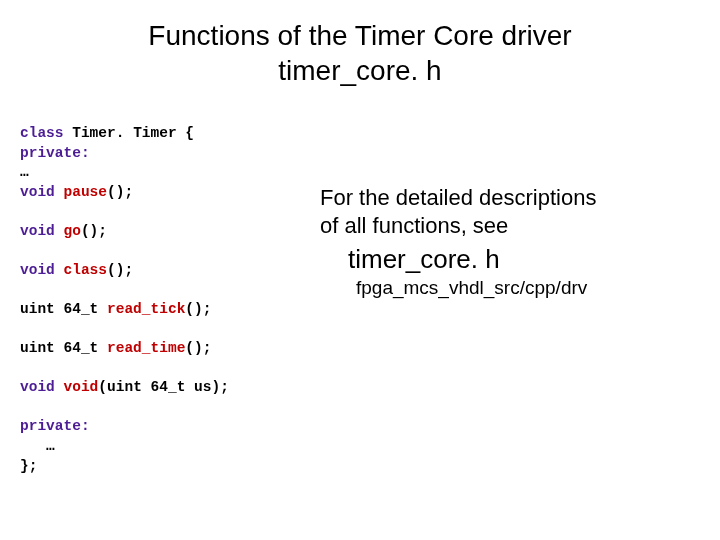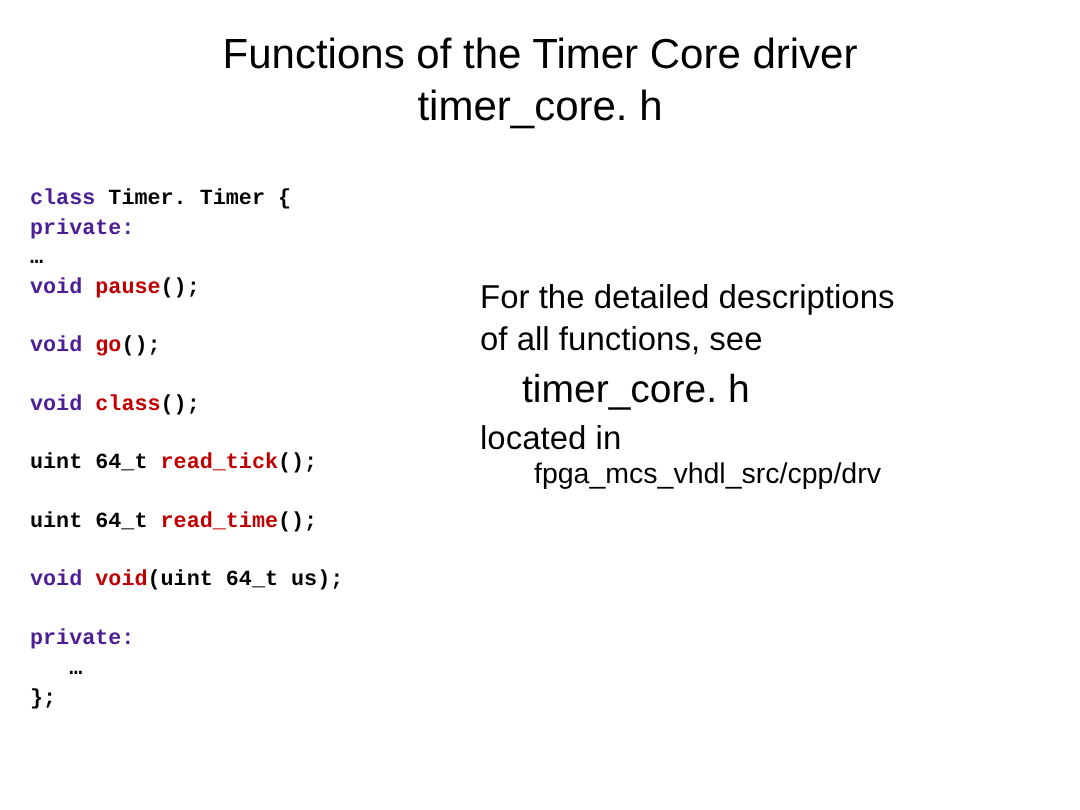--- a/index.html
+++ b/index.html
@@ -106,19 +106,18 @@
 
 <span class="kw">private:</span>
 <span class="blk">   …</span>
 <span class="blk">};</span></div>
     </div>
 
     <div class="col-right">
       <div class="desc1">For the detailed descriptions</div>
       <div class="desc1">of all functions, see</div>
       <div class="desc2">timer_core. h</div>
-      <div class="desc3">located in</div>
       <div class="desc4">fpga_mcs_vhdl_src/cpp/drv</div>
     </div>
 
   </div>
 
 </div>
 
 </body></html>

